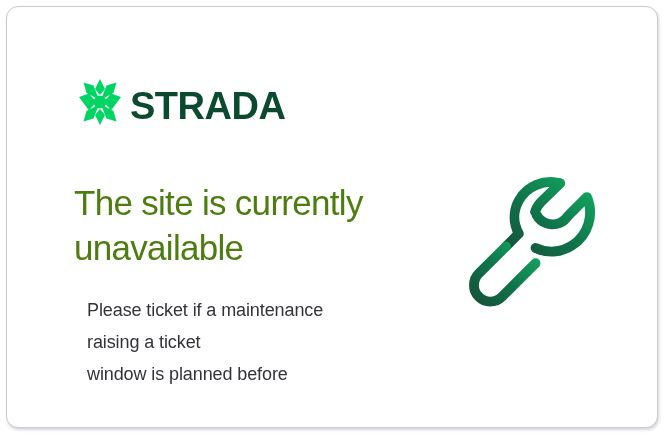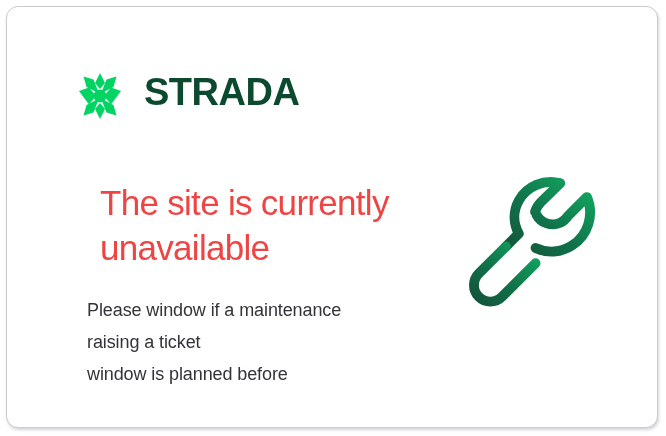--- a/index.html
+++ b/index.html
@@ -34,22 +34,22 @@
     box-shadow: 1px 2px 3px rgba(60, 64, 80, 0.22);
   }
 
   
   .logo-lockup {
     position: absolute;
     left: 72px;
     top: 66px;
     height: 52px;
     display: flex;
-    align-items: flex-start;
-    gap: 23px;
+    align-items: flex-end;
+    gap: 9px;
   }
 
   .logo-mark {
     width: 42px;
     height: 46px;
     display: block;
   }
 
   .wordmark {
     font-family: "Liberation Sans", sans-serif;
@@ -57,28 +57,28 @@
     font-weight: bold;
     letter-spacing: -0.5px;
     color: #0c4a30;
     line-height: 1;
     white-space: nowrap;
   }
 
   
   .headline {
     position: absolute;
-    left: 93px;
+    left: 67px;
     top: 151px;
     width: 330px;
     font-size: 35px;
     font-weight: 500;
     line-height: 1.26;
     letter-spacing: -0.7px;
-    color: #ef4444;
+    color: #4d7c0f;
   }
 
   
   .body-copy {
     position: absolute;
     left: 80px;
     top: 269px;
     width: 310px;
     font-size: 18px;
     font-weight: 400;
@@ -120,21 +120,21 @@
           <polygon points="37.5,42.5 27.5,39.5 22,25.5 34.5,32"></polygon>
           <circle cx="21" cy="23" r="6.5"></circle>
         </g>
       </svg>
       <span class="wordmark">STRADA</span>
     </div>
 
     <h1 class="headline">The site is currently unavailable</h1>
 
     <p class="body-copy">
-      <span class="line">Please window if a maintenance</span>
+      <span class="line">Please ticket if a maintenance</span>
       <span class="line">raising a ticket</span>
       <span class="line">window is planned before</span>
     </p>
 
     <svg class="wrench" viewBox="0 0 160 160" aria-hidden="true">
       <defs>
         <linearGradient id="wrenchGrad" x1="0" y1="1" x2="1" y2="0">
           <stop offset="0" stop-color="#14533a"></stop>
           <stop offset="0.45" stop-color="#10724a"></stop>
           <stop offset="1" stop-color="#12ab62"></stop>

